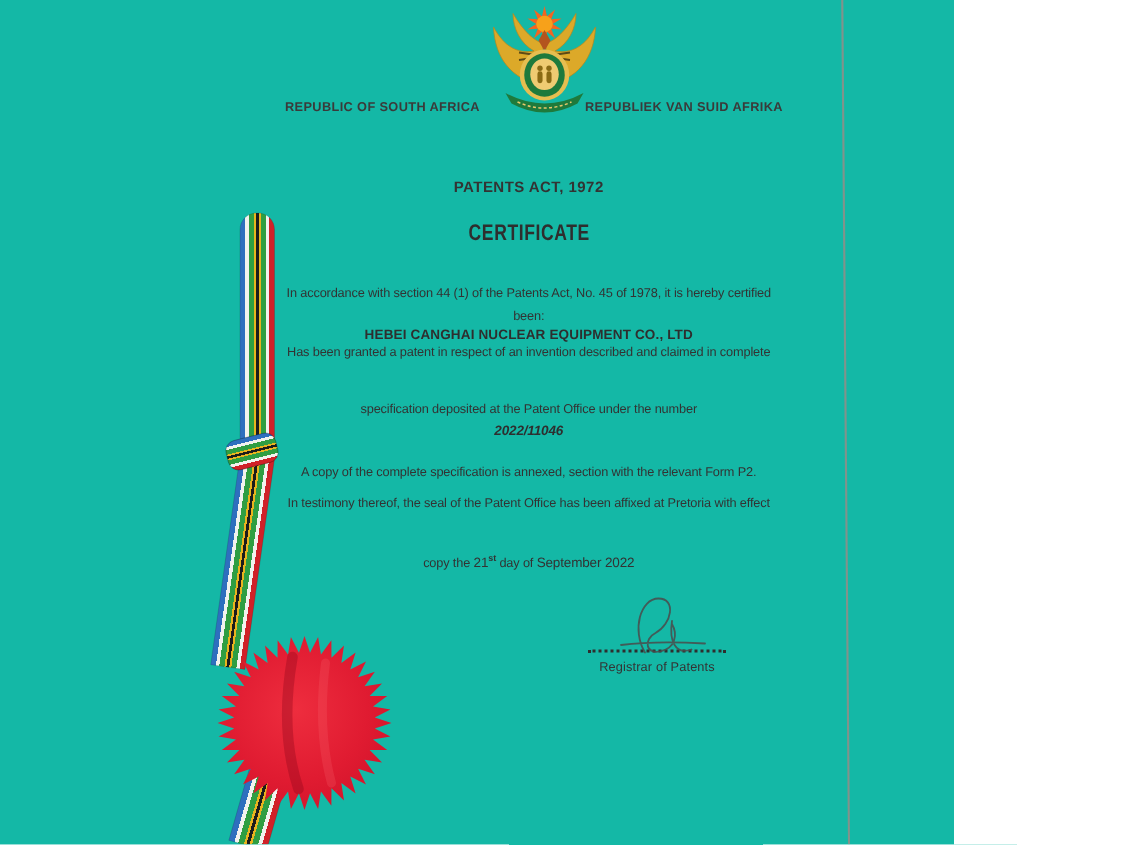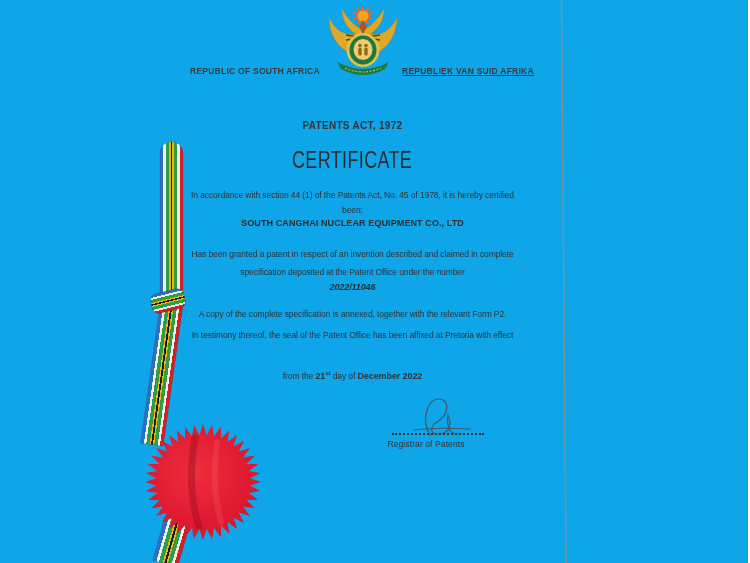--- a/index.html
+++ b/index.html
@@ -1,84 +1,84 @@
 <!DOCTYPE html>
 <html><head>
 <meta charset="utf-8">
 <style>
   html,body{margin:0;padding:0;background:#ffffff;}
   .canvas{
-    position:relative;width:748px;height:563px;background:#0ea5e9;overflow:hidden;
+    position:relative;width:636px;height:563px;background:#14b8a6;overflow:hidden;
     font-family:"Liberation Sans","DejaVu Sans",sans-serif;color:#2b2b2b;
   }
   
   .country{
     position:absolute;top:66px;font-size:8.5px;font-weight:bold;letter-spacing:.25px;
     color:#3a3a3a;white-space:nowrap;
   }
   .country.left{left:190px;}
-  .country.right{left:402px;text-decoration:underline;}
+  .country.right{left:390px;}
   
   .act-title{
     position:absolute;top:120px;left:130px;width:445px;text-align:center;
     font-size:10px;font-weight:bold;letter-spacing:.3px;color:#333;
   }
   .cert-title{
     position:absolute;top:147px;left:130px;width:445px;text-align:center;
-    font-size:23px;font-weight:normal;color:#2e2e2e;letter-spacing:.5px;
+    font-size:15px;font-weight:bold;color:#2e2e2e;letter-spacing:.5px;
   }
   .cert-title span{display:inline-block;transform:scaleX(.78);}
   
   .bodyline{
     position:absolute;left:130px;width:445px;text-align:center;
     font-size:8.5px;letter-spacing:-.1px;color:#333;white-space:nowrap;
   }
   .b1{top:190px;} .b2{top:205px;}
   .company{top:218px;font-weight:bold;font-size:9px;letter-spacing:.1px;color:#2e2e2e;}
-  .b3{top:249px;} .b4{top:267px;}
+  .b3{top:229px;} .b4{top:267px;}
   .patnum{top:282px;font-weight:bold;font-size:9px;color:#2e2e2e;font-style:italic;}
   .b5{top:309px;}
   .b6{top:330px;}
   .dateline{top:370px;}
-  .dateline .bold{font-weight:bold;font-size:9px;}
+  .dateline .bold{font-weight:normal;font-size:9px;}
   .dateline sup{font-weight:bold;font-size:6px;vertical-align:4px;}
   
   .sig-dotline{
     position:absolute;left:392px;top:433px;width:92px;height:0;
     border-top:2px dotted #2e2e2e;
   }
   .sig-label{
-    position:absolute;left:368px;top:439px;width:116px;text-align:center;
+    position:absolute;left:380px;top:439px;width:116px;text-align:center;
     font-size:8.5px;color:#333;letter-spacing:.1px;
   }
   .overlay{position:absolute;left:0;top:0;z-index:5;pointer-events:none;}
   .txt{position:relative;z-index:2;}
 </style>
 </head>
 <body>
 
 <div class="canvas">
 
   <div class="txt">
     <div class="country left">REPUBLIC OF SOUTH AFRICA</div>
     <div class="country right">REPUBLIEK VAN SUID AFRIKA</div>
 
     <div class="act-title">PATENTS ACT, 1972</div>
     <div class="cert-title"><span>CERTIFICATE</span></div>
 
     <div class="bodyline b1">In accordance with section 44 (1) of the Patents Act, No. 45 of 1978, it is hereby certified</div>
     <div class="bodyline b2">been:</div>
-    <div class="bodyline company">SOUTH CANGHAI NUCLEAR EQUIPMENT CO., LTD</div>
+    <div class="bodyline company">HEBEI CANGHAI NUCLEAR EQUIPMENT CO., LTD</div>
     <div class="bodyline b3">Has been granted a patent in respect of an invention described and claimed in complete</div>
     <div class="bodyline b4">specification deposited at the Patent Office under the number</div>
     <div class="bodyline patnum">2022/11046</div>
-    <div class="bodyline b5">A copy of the complete specification is annexed, together with the relevant Form P2.</div>
+    <div class="bodyline b5">A copy of the complete specification is annexed, section with the relevant Form P2.</div>
     <div class="bodyline b6">In testimony thereof, the seal of the Patent Office has been affixed at Pretoria with effect</div>
 
-    <div class="bodyline dateline"><span>from the </span><span class="bold">21</span><sup>st</sup><span> day of </span><span class="bold">December 2022</span></div>
+    <div class="bodyline dateline"><span>copy the </span><span class="bold">21</span><sup>st</sup><span> day of </span><span class="bold">September 2022</span></div>
 
     <div class="sig-dotline"></div>
     <div class="sig-label">Registrar of Patents</div>
   </div>
 
   <svg class="overlay" width="750" height="563" viewBox="0 0 750 563">
     <defs>
       <linearGradient id="ribH" x1="0" y1="0" x2="1" y2="0">
         <stop offset="0" stop-color="#2e6fbe"></stop>
           <stop offset="0.15" stop-color="#2e6fbe"></stop>

